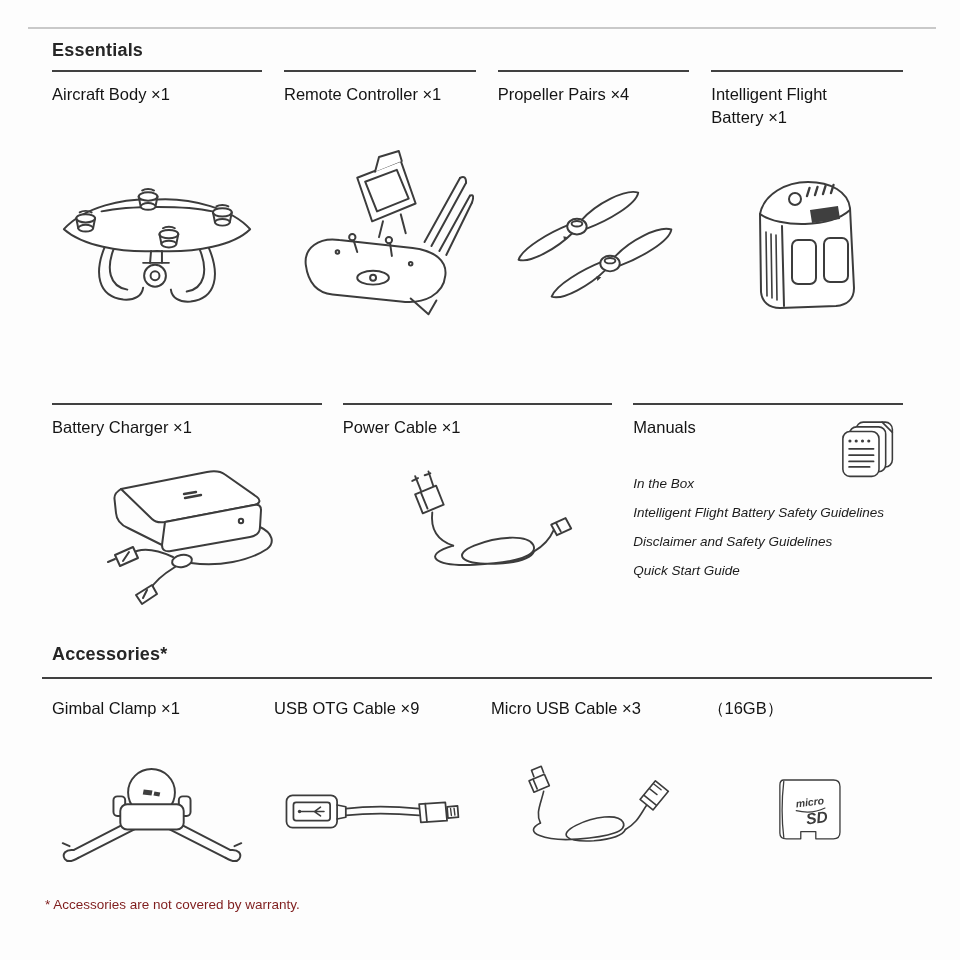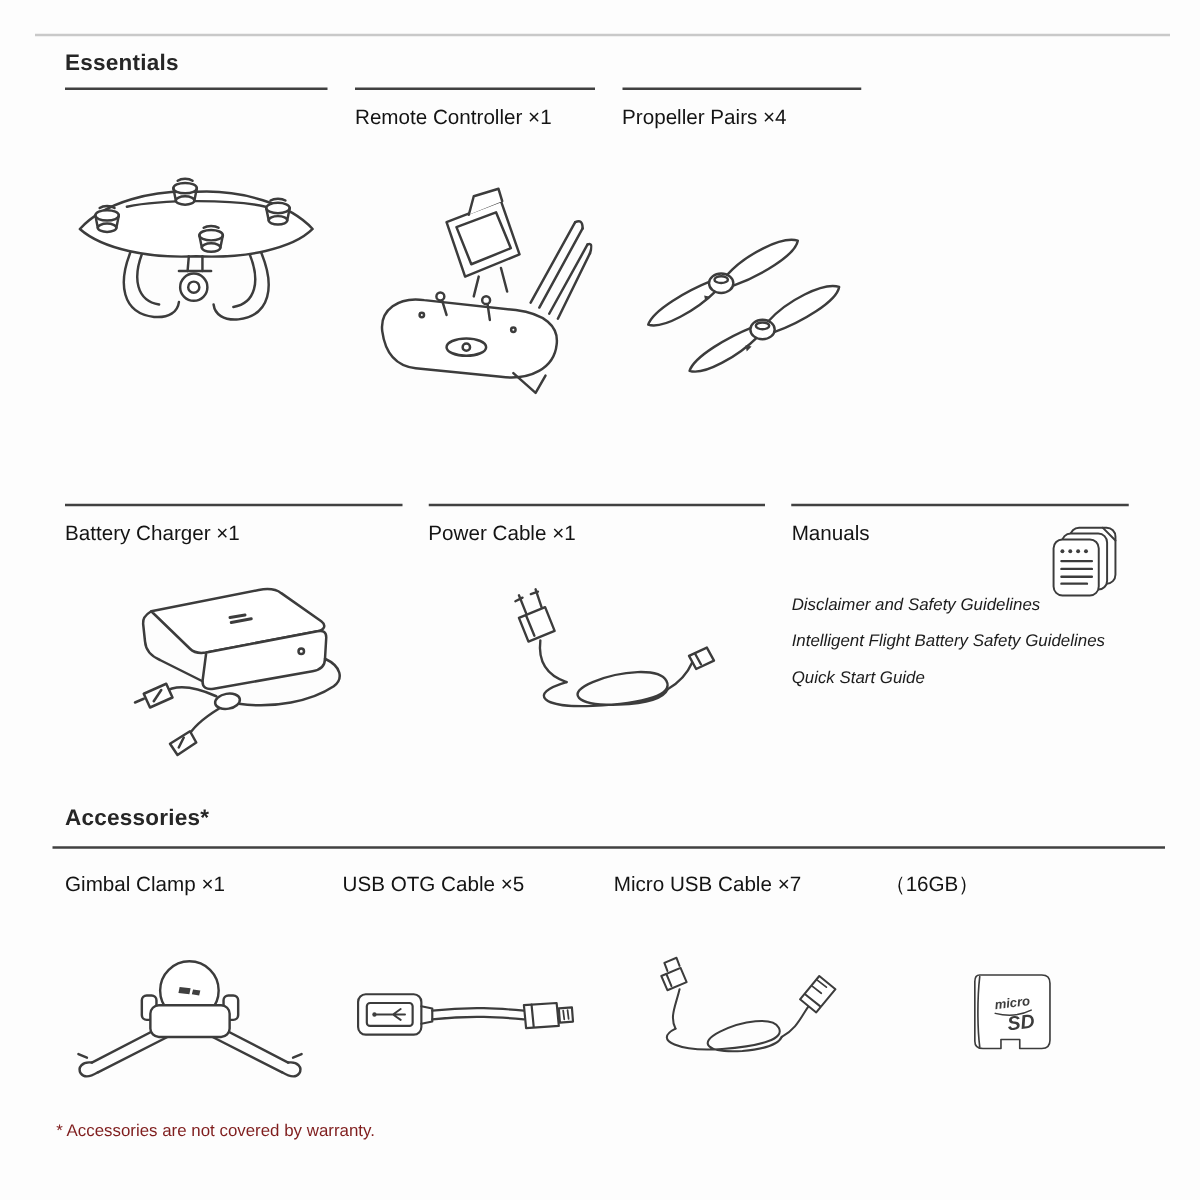--- a/index.html
+++ b/index.html
@@ -66,20 +66,21 @@
 
 <div class="page">
 
   <div class="top-rule"></div>
 
   <h1 class="section-heading heading-essentials">Essentials</h1>
 
   <div class="grid cols4 row1">
 
     <div class="cell">
+      <div class="item-label">Aircraft Body ×1</div>
       <div class="art">
         <svg width="210" height="205" viewBox="0 0 212 205">
           <g class="ln">
             <path d="M54,98 C42,126 46,150 72,153 C84,154 91,149 92,141"></path>
             <path d="M63,100 C54,122 58,140 76,143"></path>
             <path d="M158,100 C170,128 166,152 140,155 C128,156 121,151 120,143"></path>
             <path d="M149,102 C158,124 154,142 136,145"></path>
             <path class="fw" d="M12,82 C32,60 72,50 106,52 C142,50 182,62 200,82 C184,98 146,106 106,104 C68,106 30,98 12,82 Z"></path>
             <path d="M50,64 C78,58 136,58 162,64"></path>
             <g transform="translate(34,84)">
@@ -155,20 +156,38 @@
             <path class="fw" d="M114,84 C130,66 160,51 173,55 C171,67 142,84 120,92 C115,94 112,88 114,84 Z"></path>
             <path class="fw" d="M106,96 C90,112 62,128 50,124 C54,112 82,96 102,88 C107,86 109,92 106,96 Z"></path>
             <ellipse class="fw" cx="110" cy="90" rx="10" ry="8"></ellipse>
             <ellipse cx="110" cy="87" rx="5.5" ry="2.8"></ellipse>
             <path class="fd" d="M62,62 l5,1 -4,4 Z M96,103 l5,1 -4,4 Z"></path>
           </g>
         </svg>
       </div>
     </div>
 
+    <div class="cell">
+      <div class="item-label label-narrow">Intelligent Flight Battery ×1</div>
+      <div class="art">
+        <svg width="118" height="162" viewBox="0 0 118 162">
+          <g class="ln">
+            <path class="fw" d="M12,46 C16,26 38,14 60,14 C83,14 100,24 102,40 L106,120 C106,131 99,137 88,138 L32,140 C21,140 14,134 13,124 Z"></path>
+            <path d="M12,46 C32,60 82,60 102,42"></path>
+            <path d="M34,58 L36,138"></path>
+            <path d="M18,64 L19,128 M23,66 L24,130 M28,67 L29,132" stroke-width="1.6"></path>
+            <circle class="fw" cx="47" cy="31" r="6"></circle>
+            <path d="M59,28 l2.5,-8 M67,27 l2.5,-8 M75,26 l2.5,-8 M83,25 l2.5,-8" stroke-width="2.4"></path>
+            <path class="fd" d="M62,42 L90,38 L92,51 L64,55 Z"></path>
+            <rect class="fw" x="44" y="72" width="24" height="44" rx="6"></rect>
+            <rect class="fw" x="76" y="70" width="24" height="44" rx="6"></rect>
+          </g>
+        </svg>
+      </div>
+    </div>
   </div>
 
   <div class="grid cols3 row2">
 
     <div class="cell">
       <div class="item-label">Battery Charger ×1</div>
       <div class="art">
         <svg width="212" height="160" viewBox="0 0 212 160">
           <g class="ln">
             <path class="fw" d="M40,40 L126,23 C134,21.5 140,22.5 144,25.5 L176,48 C180,51 179,55 173,56 L84,73 C78,74 74,73 71,70 Z"></path>
@@ -219,22 +238,23 @@
             <rect class="fw" x="10" y="16" width="46" height="57" rx="9"></rect>
             <circle class="fd" cx="19" cy="28" r="2"></circle>
             <circle class="fd" cx="27" cy="28" r="2"></circle>
             <circle class="fd" cx="35" cy="28" r="2"></circle>
             <circle class="fd" cx="43" cy="28" r="2"></circle>
             <path d="M18,38 H49 M18,46 H49 M18,54 H49 M18,61 H44" stroke-width="2.4"></path>
           </g>
         </svg>
       </div>
       <div class="manuals-list">
+        <div>In the Box</div>
+        <div>Intelligent Flight Battery Safety Guidelines</div>
         <div>Disclaimer and Safety Guidelines</div>
-        <div>Intelligent Flight Battery Safety Guidelines</div>
         <div>Quick Start Guide</div>
       </div>
     </div>
   </div>
 
   <h1 class="section-heading heading-accessories">Accessories*</h1>
 
   <div class="full-rule"></div>
 
   <div class="grid cols4 row3">
@@ -254,41 +274,41 @@
             <path class="fd" d="M94,31 l9,1 -1,5 -9,-1 Z M105,33 l6,1 -1,4 -6,-1 Z"></path>
             <rect class="fw" x="63" y="38" width="12" height="20" rx="4"></rect>
             <rect class="fw" x="130" y="38" width="12" height="20" rx="4"></rect>
             <rect class="fw" x="70" y="46" width="65" height="26" rx="7"></rect>
           </g>
         </svg>
       </div>
     </div>
 
     <div class="cell">
-      <div class="item-label">USB OTG Cable ×5</div>
+      <div class="item-label">USB OTG Cable ×9</div>
       <div class="art">
         <svg width="192" height="62" viewBox="0 0 220 70">
           <g class="ln">
             <rect class="fw" x="12" y="16" width="58" height="37" rx="7"></rect>
             <rect class="fw" x="20" y="24" width="42" height="21" rx="3"></rect>
             <circle class="fd" cx="27" cy="34.5" r="2"></circle>
             <path d="M29,34.5 H55 M44,34.5 L51,29.5 M44,34.5 L51,39.5" stroke-width="1.8"></path>
             <path d="M70,27 L80,29 L80,41 L70,43"></path>
             <path d="M80,31 C116,27 142,29 164,31 M80,39 C116,35 142,37 164,39"></path>
             <path class="fw" d="M164,26 L194,24 L196,45 L166,47 Z"></path>
             <path d="M171,25.5 L173,46"></path>
             <path class="fw" d="M196,29 L208,28 L209,41 L197,42 Z"></path>
             <path d="M200,31 l1,8 M204,30.6 l1,8" stroke-width="1.6"></path>
           </g>
         </svg>
       </div>
     </div>
 
     <div class="cell">
-      <div class="item-label">Micro USB Cable ×7</div>
+      <div class="item-label">Micro USB Cable ×3</div>
       <div class="art">
         <svg width="162" height="112" viewBox="0 0 200 125">
           <g class="ln">
             <path class="fw" d="M32,19 L29,11 L41,6 L44,14"></path>
             <path class="fw" d="M26,24 L45,16 L51,30 L32,38 Z"></path>
             <path d="M31,22 L36,34"></path>
             <path d="M44,37 C40,54 34,64 40,76"></path>
             <path d="M40,76 C16,88 46,99 86,96 C126,93 148,86 142,75 C136,64 106,68 84,79 C62,90 70,100 106,98 C130,96 142,91 145,84"></path>
             <path d="M145,84 C160,76 164,64 172,53"></path>
             <path class="fw" d="M163,47 L182,24 L198,37 L179,60 Z"></path>

